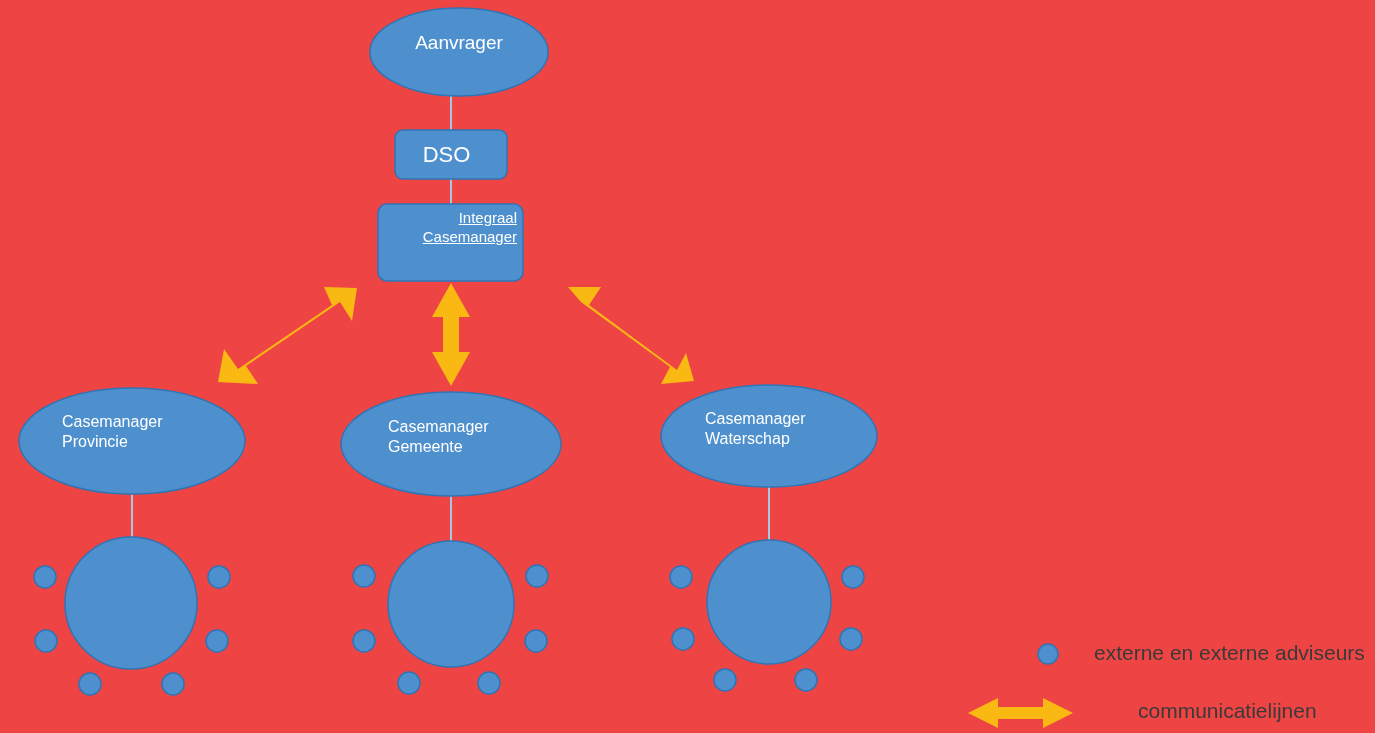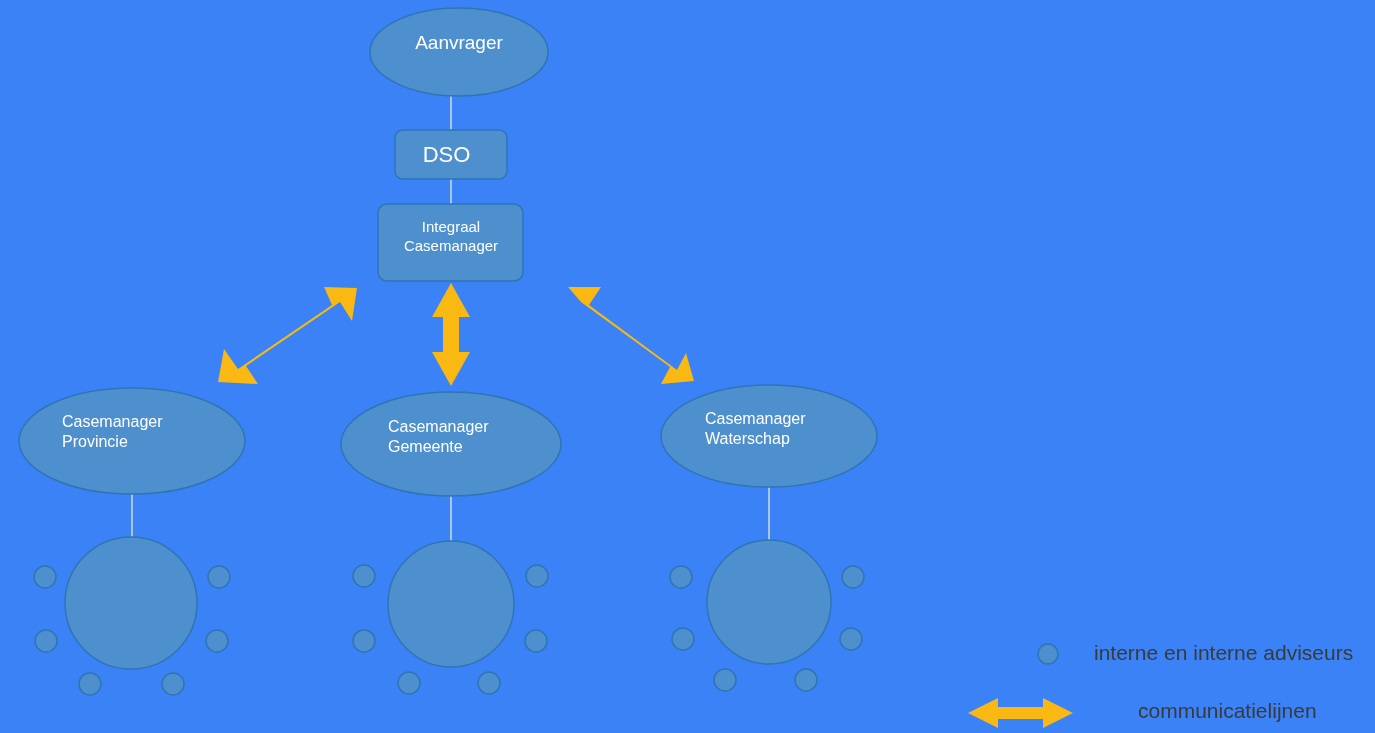--- a/index.html
+++ b/index.html
@@ -11,21 +11,21 @@
   body {
     font-family: "Liberation Sans", sans-serif;
     width: 1375px;
     height: 733px;
     overflow: hidden;
   }
   #canvas {
     position: relative;
     width: 1375px;
     height: 733px;
-    background: #3b82f6;
+    background: #ef4444;
   }
   #diagram-svg {
     position: absolute;
     top: 0;
     left: 0;
     width: 1375px;
     height: 733px;
   }
   .node-label {
     position: absolute;
@@ -116,29 +116,29 @@
     <g>
       <polygon fill="#F9B912" points="
         968,713 998,698 998,707 1043,707 1043,698 1073,713 1043,728 1043,719 998,719 998,728"></polygon>
     </g>
   </svg>
 
   <div class="node-label" style="left:369px; top:31px; width:180px; font-size:19px;">Aanvrager</div>
 
   <div class="node-label" style="left:395px; top:141px; width:103px; font-size:22px;">DSO</div>
 
-  <div class="node-label" style="left:385px; top:217px; width:132px; font-size:15px; text-align:center;">Integraal
+  <div class="node-label" style="left:385px; top:208px; width:132px; font-size:15px; text-align:right;text-decoration:underline;">Integraal
 Casemanager</div>
 
   <div class="node-label" style="left:62px; top:412px; width:160px; font-size:16px; text-align:left;">Casemanager
 Provincie</div>
 
   <div class="node-label" style="left:388px; top:417px; width:160px; font-size:16px; text-align:left;">Casemanager
 Gemeente</div>
 
   <div class="node-label" style="left:705px; top:409px; width:160px; font-size:16px; text-align:left;">Casemanager
 Waterschap</div>
 
-  <div class="legend-label" style="left:1094px; top:641px;">interne en interne adviseurs</div>
+  <div class="legend-label" style="left:1094px; top:641px;">externe en externe adviseurs</div>
 
   <div class="legend-label" style="left:1094px; top:699px;margin-left:44px;">communicatielijnen</div>
 
 </div>
 
 </body></html>

